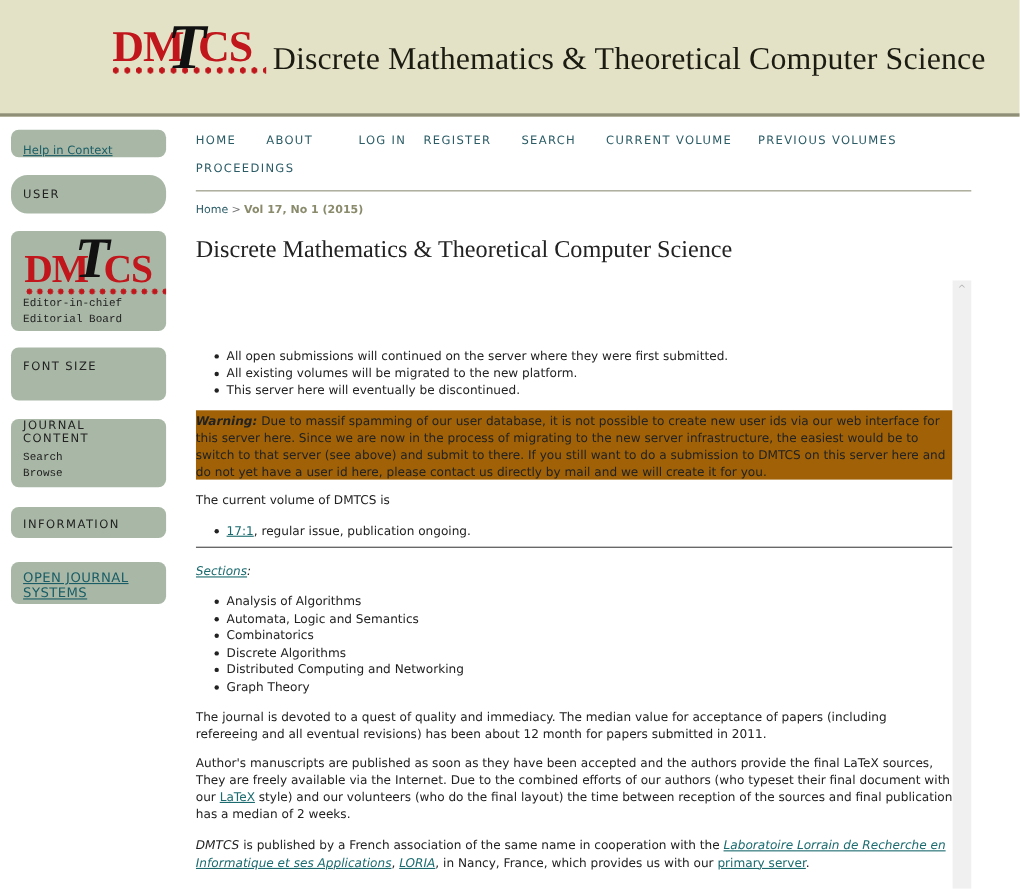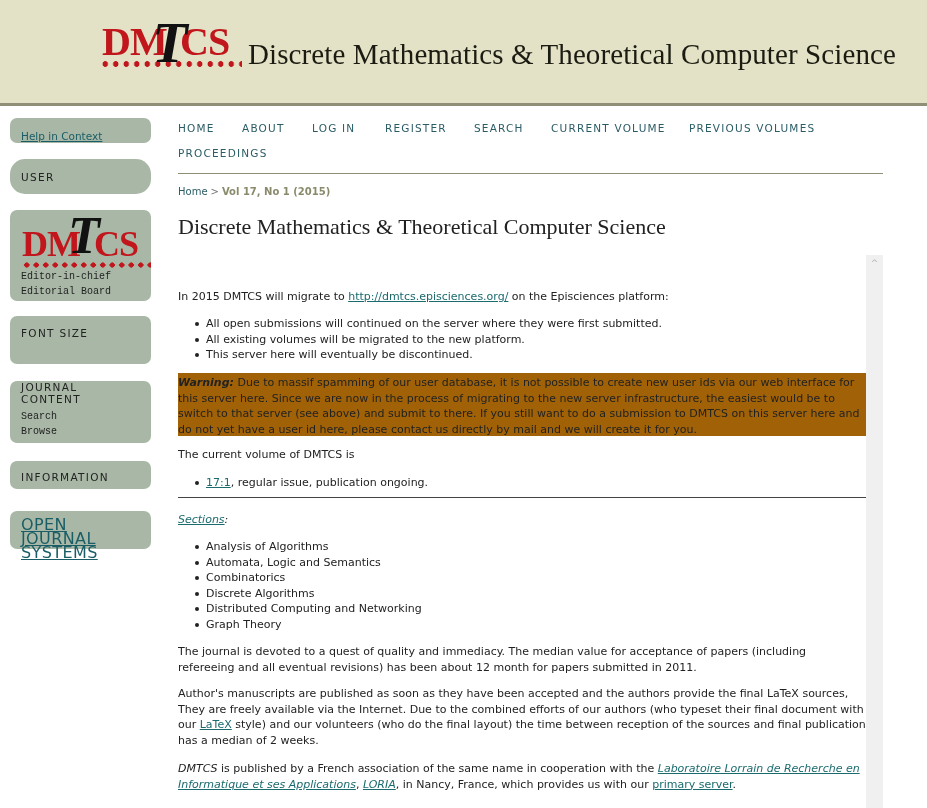--- a/index.html
+++ b/index.html
@@ -76,21 +76,21 @@
   }
   .b-logo .sb-item { position: absolute; left: 11px; }
   .b-logo .ed1 { top: 59px; }
   .b-logo .ed2 { top: 74px; }
 
   .b-font { top: 198px; height: 48px; padding-top: 11px; }
   .b-journal { top: 263px; height: 62px; }
   .b-journal .block-title { margin-bottom: 4px; }
   .b-info { top: 343px; height: 28px; padding-top: 10px; }
   .b-ojs { top: 393px; height: 38px; padding-top: 7px; }
-  .b-ojs a { display: block; letter-spacing: 0.4px; line-height: 14px; font-size: 16px; }
+  .b-ojs a { display: block; letter-spacing: 0.4px; line-height: 14px; font-size: 12px; }
 
   
   .nav { position: absolute; left: 178px; top: 122px; width: 705px; }
   .nav-row { position: absolute; left: 0; white-space: nowrap; }
   .nav-row.r1 { top: 0; }
   .nav-row.r2 { top: 25px; }
   .nav a {
     font-size: 10.5px; letter-spacing: 1.2px; color: #2b5c66; text-decoration: none;
     margin-right: 0; position: absolute; top: 0; white-space: nowrap;
   }
@@ -192,40 +192,39 @@
       <span>OPEN JOURNAL</span><br>
       <span>SYSTEMS</span>
     </a>
   </div>
 </div>
 
 <div class="nav">
   <div class="nav-row r1">
     <a href="#" style="left:0px">HOME</a>
     <a href="#" style="left:64px">ABOUT</a>
-    <a href="#" style="left:134px">LOG IN</a>
+    <a href="#" style="left:148px">LOG IN</a>
     <a href="#" style="left:207px">REGISTER</a>
     <a href="#" style="left:296px">SEARCH</a>
     <a href="#" style="left:373px">CURRENT VOLUME</a>
     <a href="#" style="left:511px">PREVIOUS VOLUMES</a>
   </div>
   <div class="nav-row r2">
     <a href="#" style="left:0px">PROCEEDINGS</a>
   </div>
 </div>
 <div class="nav-rule"></div>
 
 <div class="breadcrumb">
   <a href="#">Home</a><span class="sep">&gt;</span><span class="current">Vol 17, No 1 (2015)</span>
 </div>
 
 <div class="page-title">Discrete Mathematics &amp; Theoretical Computer Science</div>
 
 <div class="content">
-  <p class="c-intro"><span>In 2015 DMTCS will migrate to </span><a href="#">http://dmtcs.episciences.org/</a><span> on the Episciences platform:</span></p>
 
   <ul class="c-list1">
     <li>All open submissions will continued on the server where they were first submitted.</li>
     <li>All existing volumes will be migrated to the new platform.</li>
     <li>This server here will eventually be discontinued.</li>
   </ul>
 
   <div class="warning"><b>Warning:</b><span> Due to massif spamming of our user database, it is not possible to create new user ids via our web interface for this server here. Since we are now in the process of migrating to the new server infrastructure, the easiest would be to switch to that server (see above) and submit to there. If you still want to do a submission to DMTCS on this server here and do not yet have a user id here, please contact us directly by mail and we will create it for you.</span></div>
 
   <p class="c-current">The current volume of DMTCS is</p>

